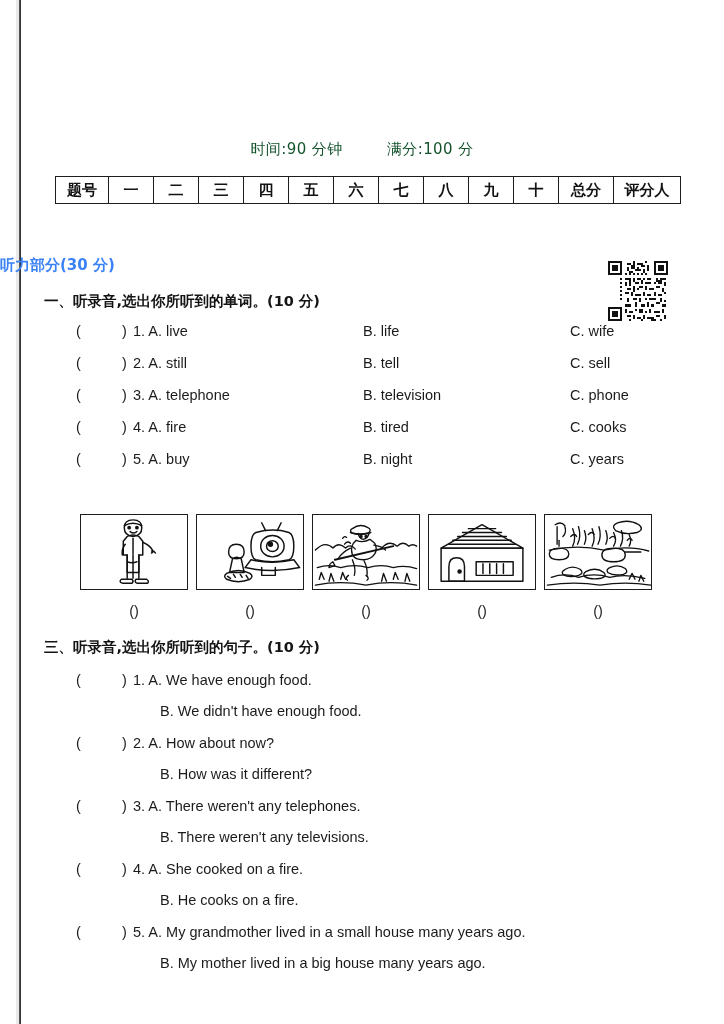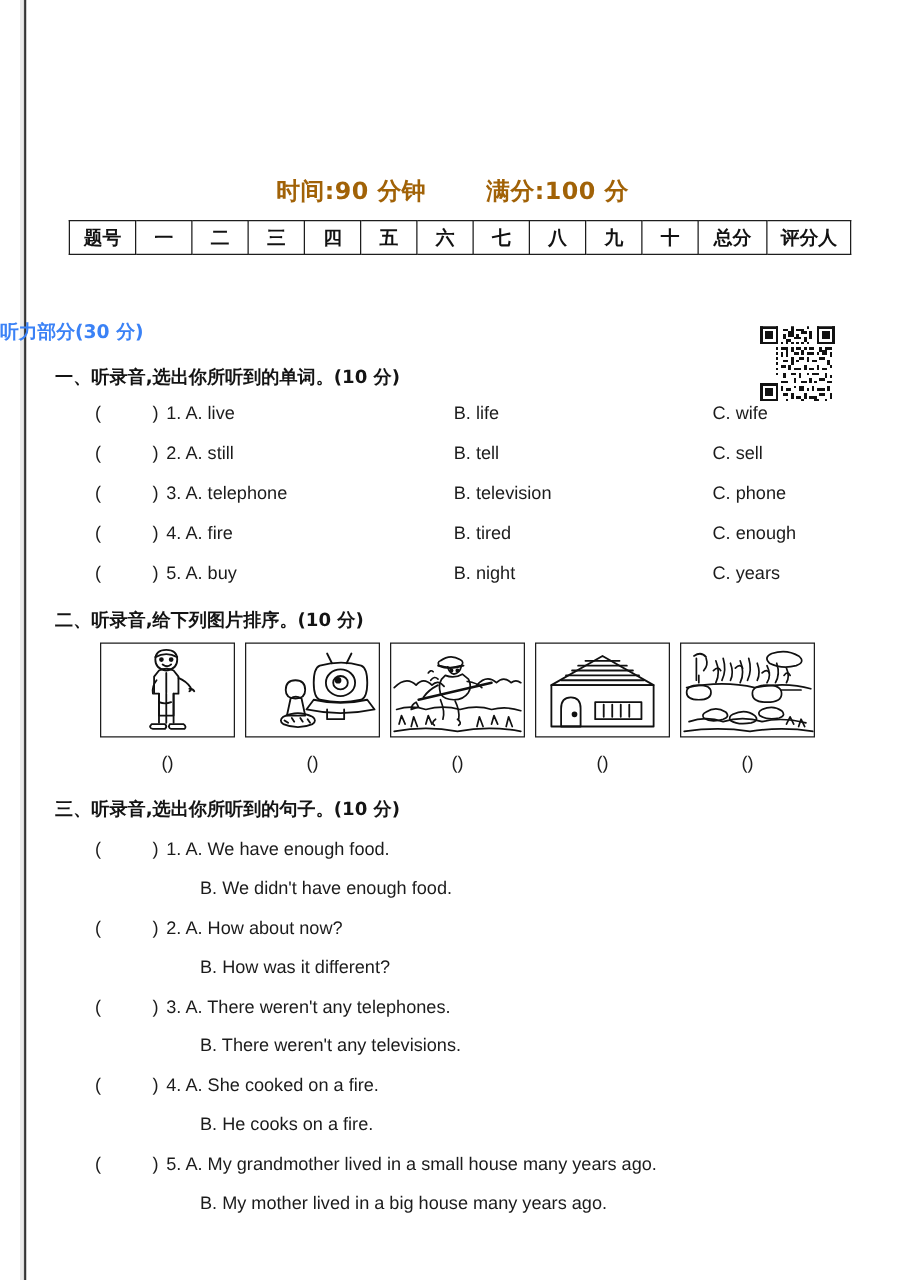--- a/index.html
+++ b/index.html
@@ -42,24 +42,24 @@
   }
 
   
   .exam-meta {
     position: absolute;
     left: 0;
     top: 140px;
     width: 724px;
     text-align: center;
     font-family: "DejaVu Sans", sans-serif;
-    font-weight: bold;
-    font-size: 19px;
+    font-weight: normal;
+    font-size: 15px;
     letter-spacing: .4px;
-    color: #a16207;
+    color: #14532d;
   }
   .exam-meta .gap { display: inline-block; width: 34px; }
 
   
   .score-table {
     position: absolute;
     left: 55px;
     top: 176px;
     width: 615px;
     border-collapse: collapse;
@@ -375,34 +375,33 @@
     <span class="opt-c">C. phone</span>
   </div>
 
   <div class="word-row" style="top:419px">
     <span class="paren">
       <span class="lp">(</span>
       <span class="rp">)</span>
     </span>
     <span class="opt-a"><span>4</span><span>.</span> <span>A. fire</span></span>
     <span class="opt-b">B. tired</span>
-    <span class="opt-c">C. enough</span>
+    <span class="opt-c">C. cooks</span>
   </div>
 
   <div class="word-row" style="top:451px">
     <span class="paren">
       <span class="lp">(</span>
       <span class="rp">)</span>
     </span>
     <span class="opt-a"><span>5</span><span>.</span> <span>A. buy</span></span>
     <span class="opt-b">B. night</span>
     <span class="opt-c">C. years</span>
   </div>
 
-  <div class="sec-heading" id="sec2-heading">二、听录音,给下列图片排序。(10 分)</div>
 
   <div class="pic-strip">
 
     <div class="pic-box" style="left:0px">
       <svg viewBox="0 0 108 76">
         <g fill="none" stroke="#111" stroke-width="1.5" stroke-linecap="round" stroke-linejoin="round">
           <path d="M44 13 q0-8 9-8 q9 0 9 8 q0 8-9 9 q-9-1-9-9 z"></path>
           <path d="M44 11 q9-5 18 0"></path>
           <circle cx="49" cy="13" r="1.2" fill="#111"></circle>
           <circle cx="57" cy="13" r="1.2" fill="#111"></circle>

